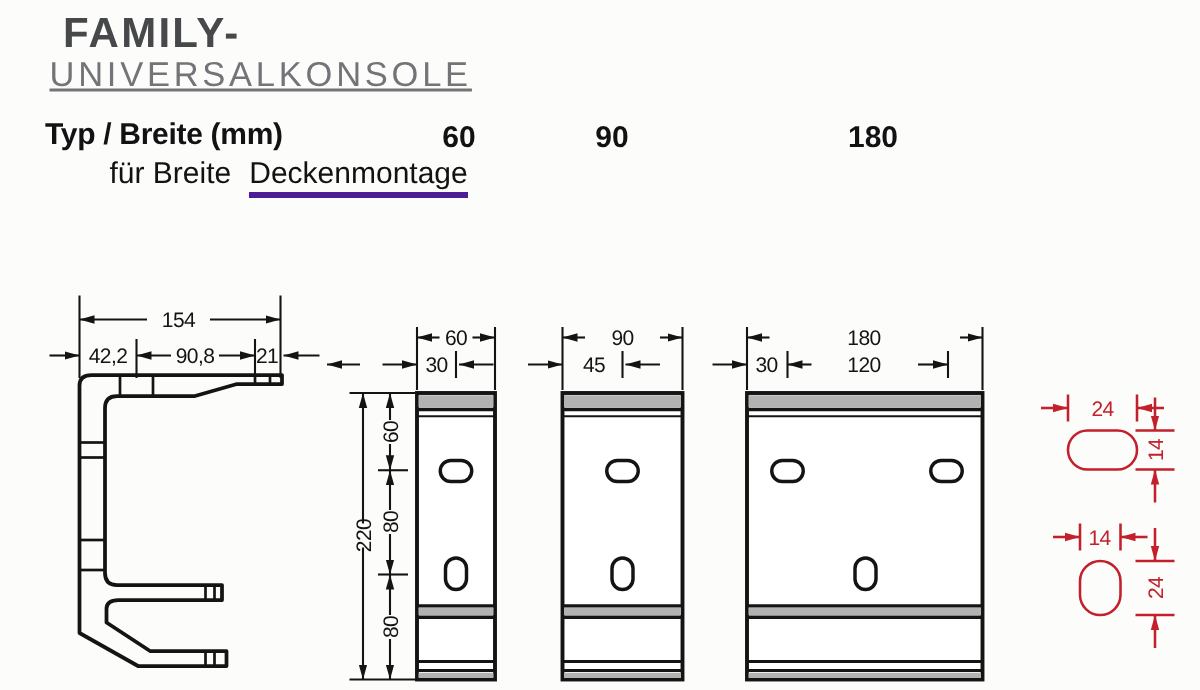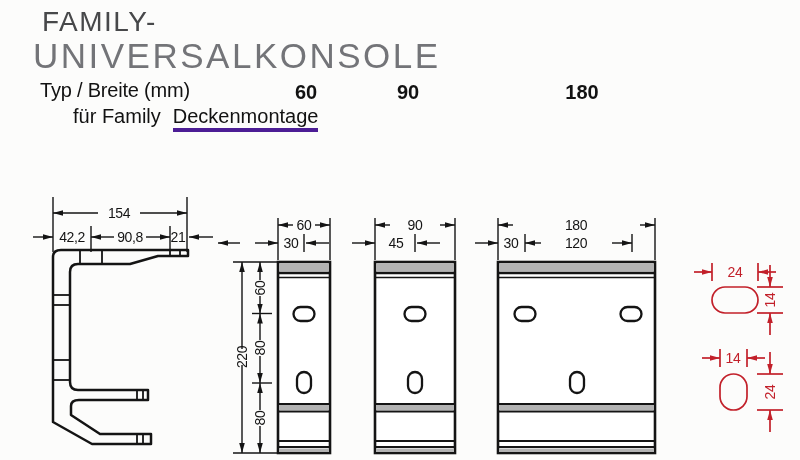--- a/index.html
+++ b/index.html
@@ -3,26 +3,26 @@
 <meta charset="utf-8">
 <style>
   html,body{margin:0;padding:0;}
   body{
     width:800px;height:460px;position:relative;overflow:hidden;
     background:#fcfcfb;
     font-family:"Liberation Sans", sans-serif;
   }
   .abs{position:absolute;}
   .title-bold{
-    left:42px;top:6px;font-size:28px;font-weight:normal;letter-spacing:1.5px;color:#47484a;
+    left:42px;top:6px;font-size:28px;font-weight:bold;letter-spacing:1.5px;color:#47484a;
   }
   .title-light{
-    left:33px;top:36px;font-size:35px;font-weight:400;letter-spacing:2.5px;color:#737478;
+    left:33px;top:36px;font-size:23px;font-weight:400;letter-spacing:2.5px;color:#737478;text-decoration:underline;
   }
-  .type-row{left:40px;top:79px;font-size:20px;font-weight:normal;color:#121212;letter-spacing:-0.2px;}
+  .type-row{left:30px;top:79px;font-size:20px;font-weight:bold;color:#121212;letter-spacing:-0.2px;}
   .col-num{top:81px;font-size:20px;font-weight:bold;color:#121212;transform:translateX(-50%);}
   .col-60{left:306px;}
   .col-90{left:408px;}
   .col-180{left:582px;}
   .sub-row{left:73px;top:105px;font-size:20px;color:#121212;}
   .sub-link{margin-left:12px;border-bottom:4px solid #4c1d95;padding-bottom:1px;}
   svg{position:absolute;left:0;top:0;}
   .ol{fill:none;stroke:#141414;stroke-width:2.5;stroke-linejoin:round;}
   .det{fill:none;stroke:#141414;stroke-width:1.8;}
   .d{stroke:#141414;stroke-width:1.4;fill:none;}
@@ -38,21 +38,21 @@
 </head>
 <body>
 
 <div class="abs title-bold">FAMILY-</div>
 <div class="abs title-light">UNIVERSALKONSOLE</div>
 <div class="abs type-row">Typ / Breite (mm)</div>
 <div class="abs col-num col-60">60</div>
 <div class="abs col-num col-90">90</div>
 <div class="abs col-num col-180">180</div>
 <div class="abs sub-row">
-  <span>für Family</span><span class="sub-link">Deckenmontage</span>
+  <span>für Breite</span><span class="sub-link">Deckenmontage</span>
 </div>
 
 <svg width="800" height="460" viewBox="0 0 800 460">
   <defs>
     <marker id="arr" markerWidth="11" markerHeight="8" refX="10" refY="3.5" orient="auto" markerUnits="userSpaceOnUse">
       <path d="M0,0.7 L10,3.5 L0,6.3 Z" fill="#141414"></path>
     </marker>
     <marker id="arrR" markerWidth="11" markerHeight="8" refX="10" refY="3.5" orient="auto" markerUnits="userSpaceOnUse">
       <path d="M0,0.7 L10,3.5 L0,6.3 Z" fill="#c2202a"></path>
     </marker>

